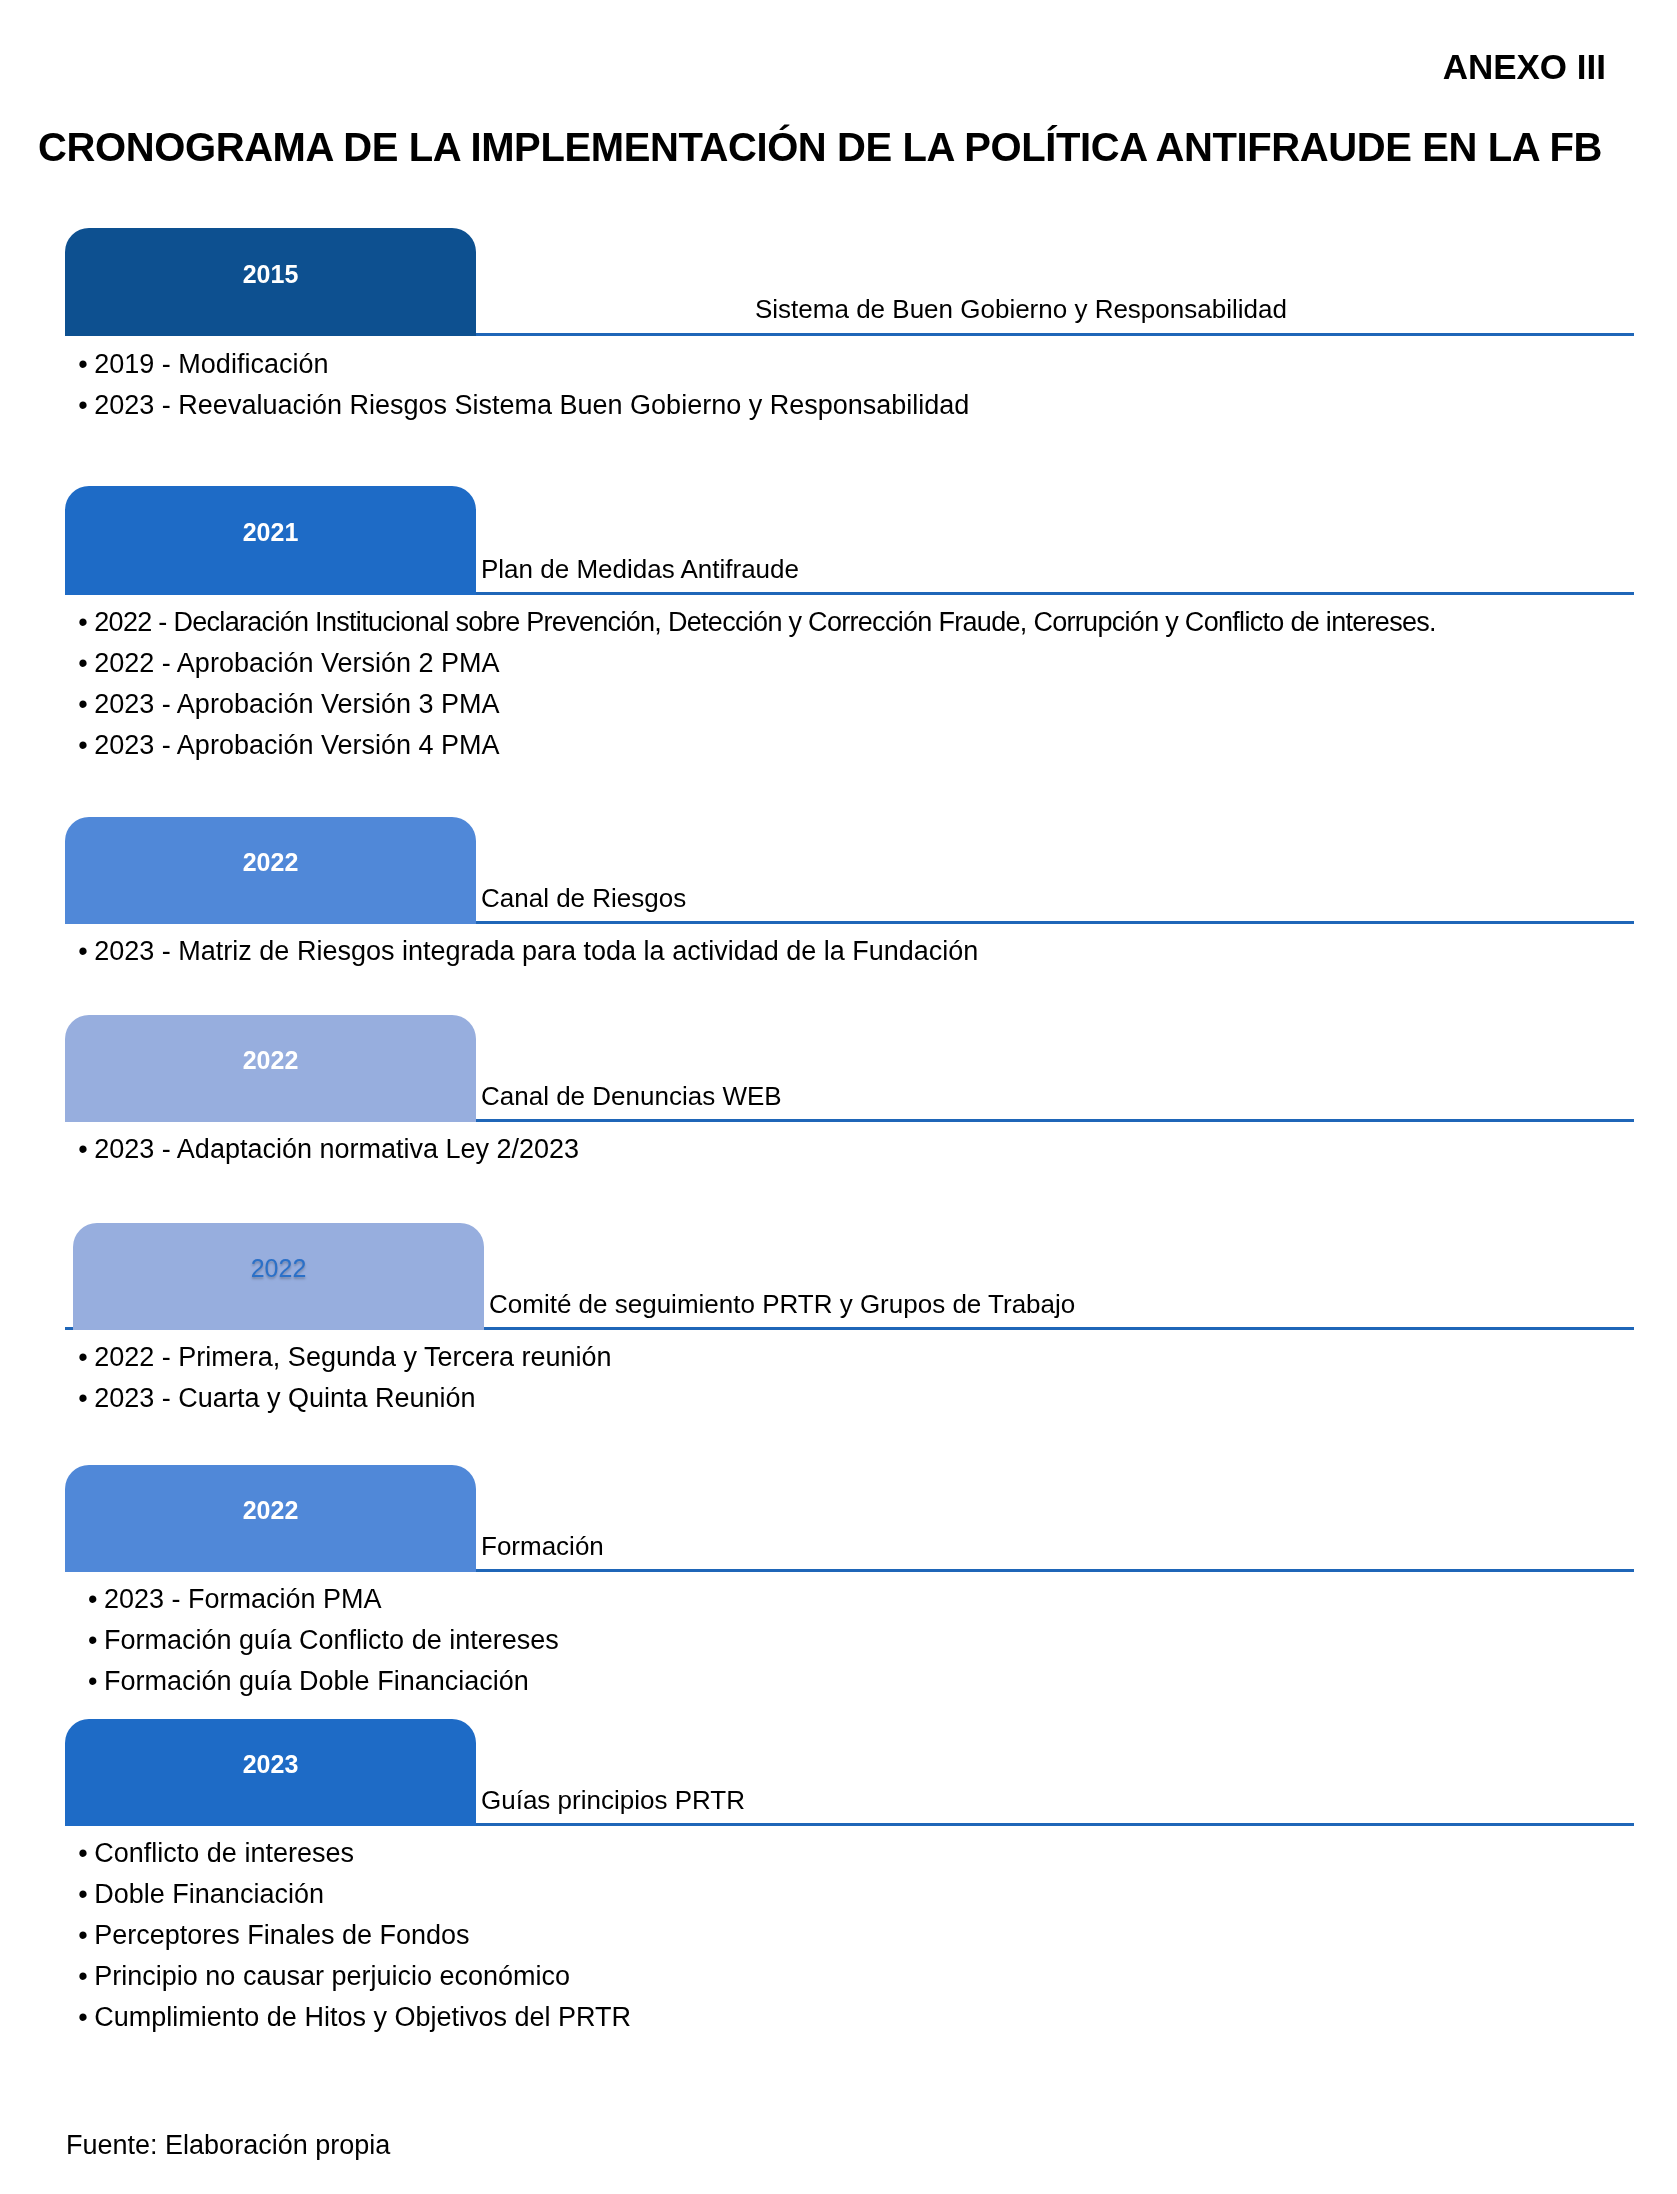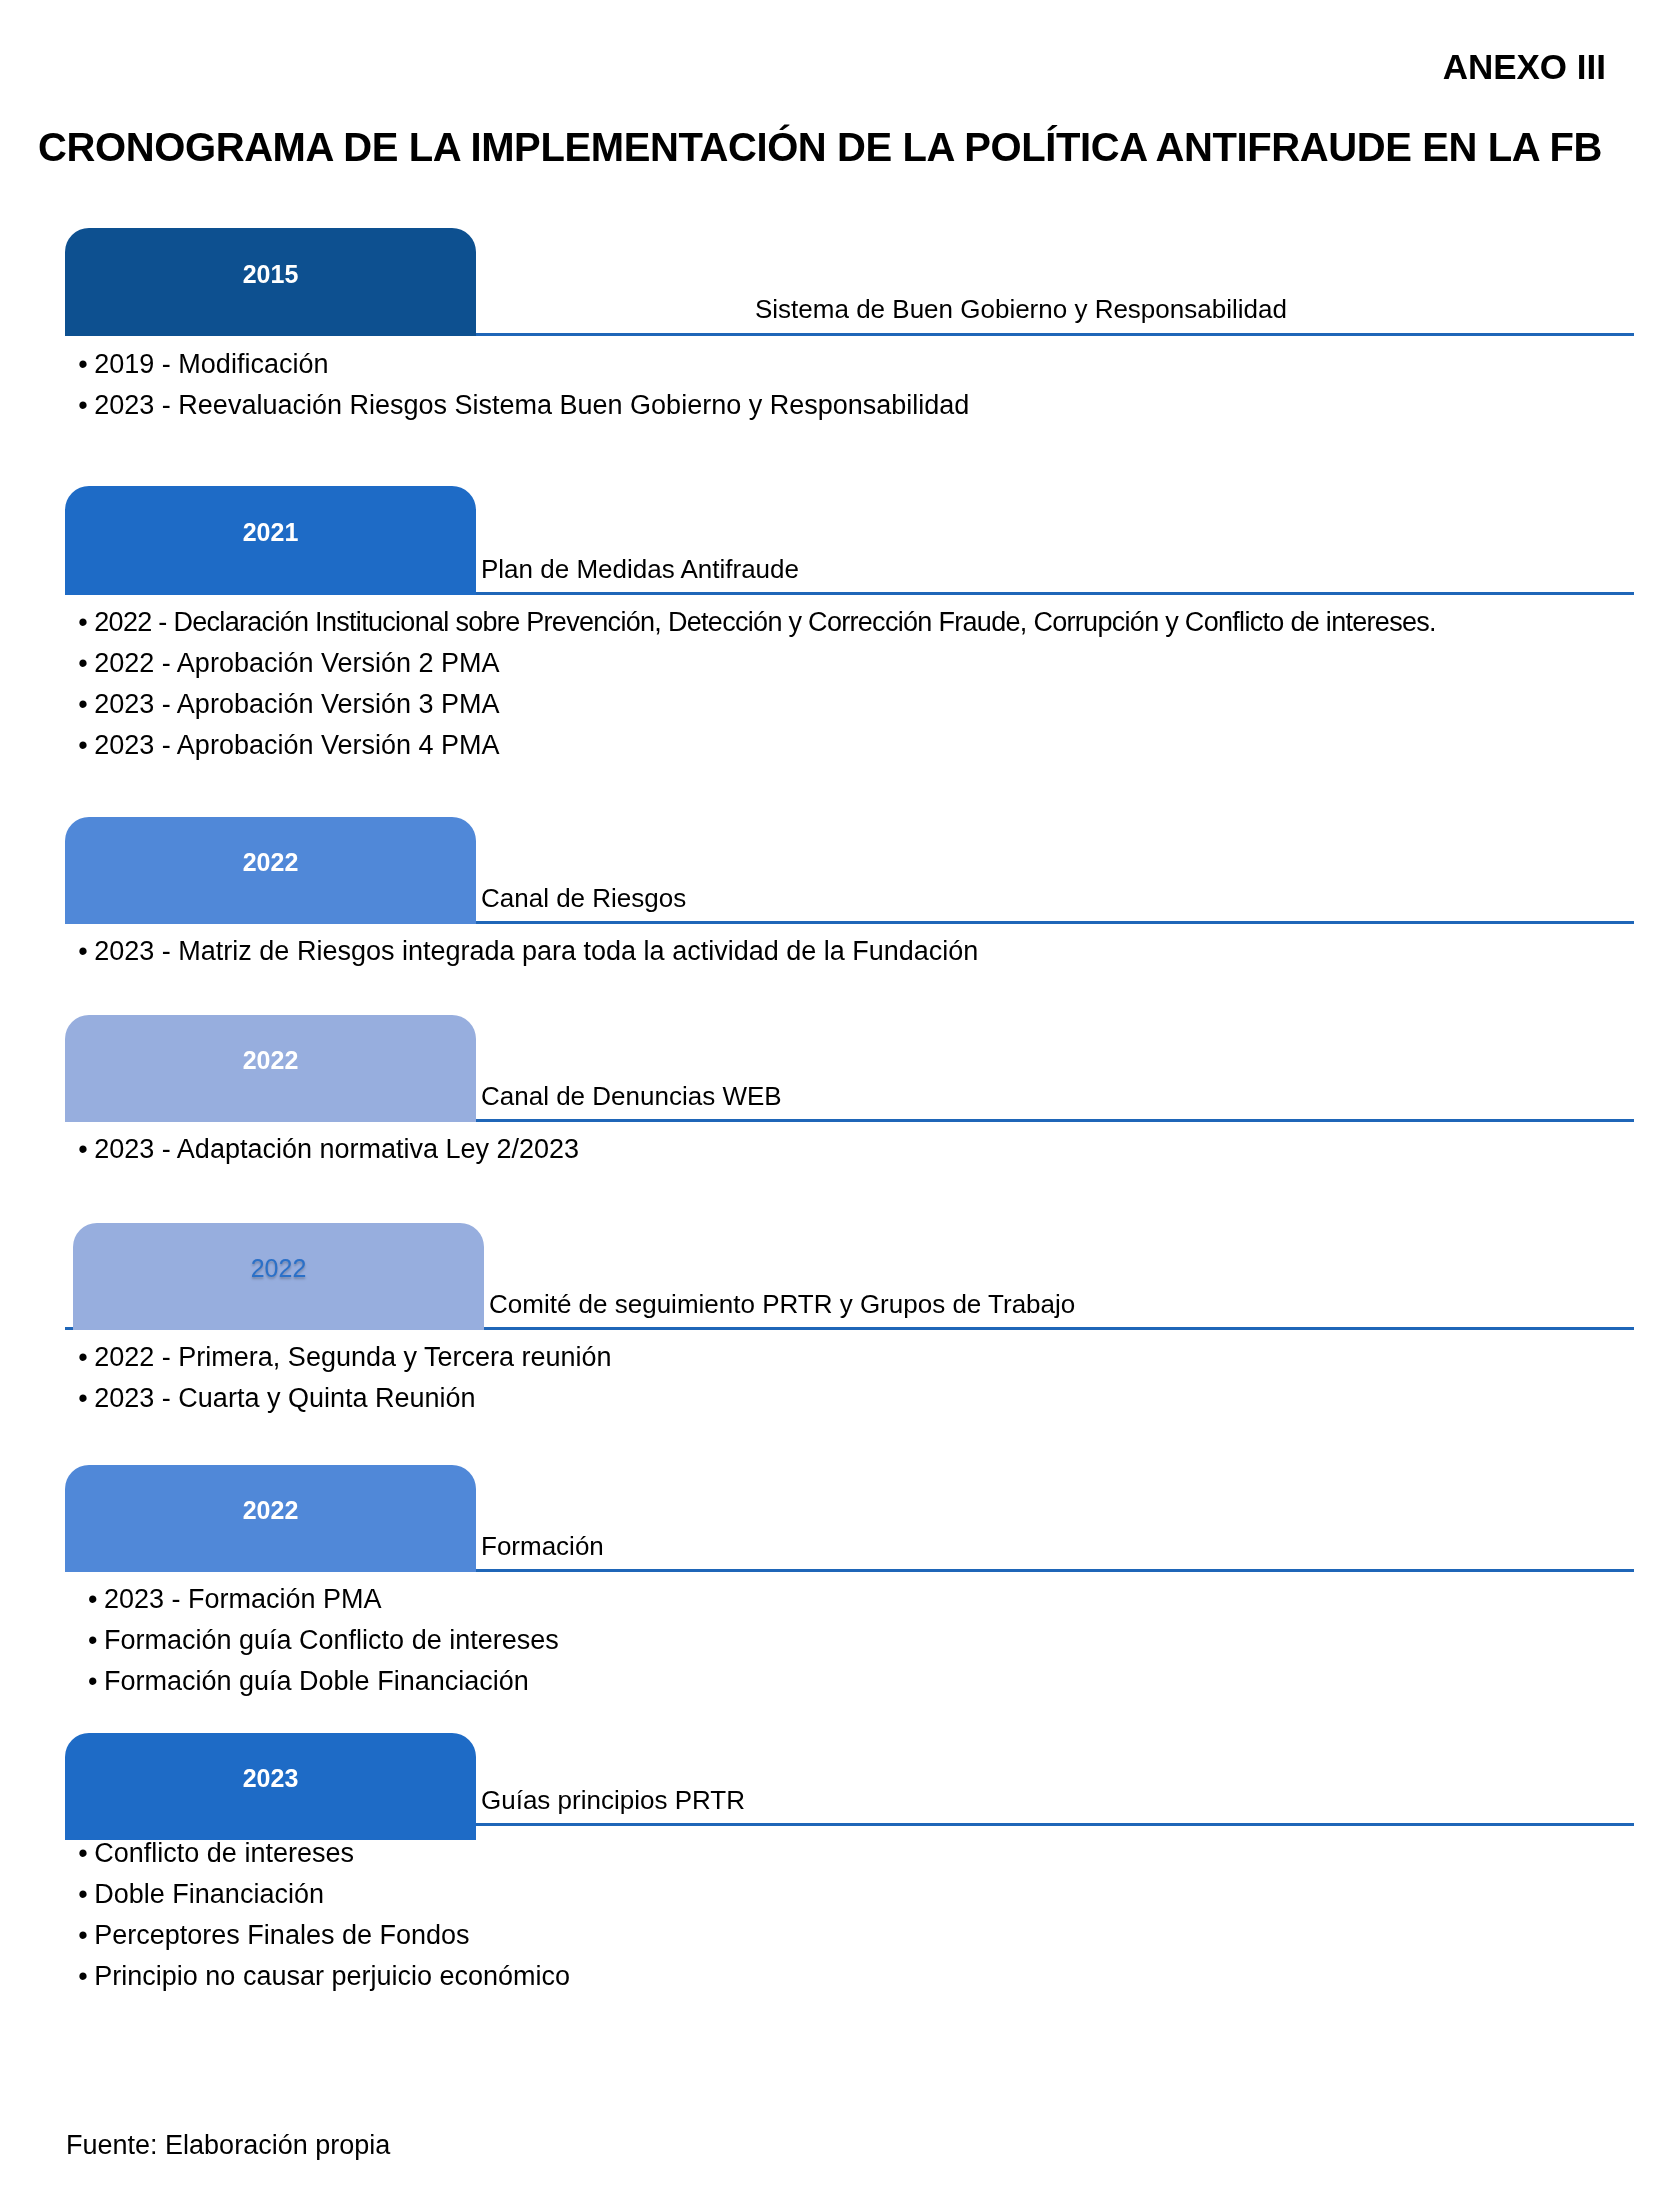--- a/index.html
+++ b/index.html
@@ -94,30 +94,31 @@
   <div class="rule" style="top:104px;"></div>
   <div class="heading" style="left:416px;top:66px;">Formación</div>
   <ul class="items" style="top:107px;left:16px;">
     <li><span class="dot">•</span><span>2023 - Formación PMA</span></li>
     <li><span class="dot">•</span><span>Formación guía Conflicto de intereses</span></li>
     <li><span class="dot">•</span><span>Formación guía Doble Financiación</span></li>
   </ul>
 </div>
 
 <div class="section" style="top:1719px;">
-  <div class="tab" style="top:0;height:107px;background:#1e6bc6;margin-top:14px;">
+  <div class="tab" style="top:0;height:107px;background:#1e6bc6;">
     <span>2023</span>
   </div>
   <div class="rule" style="top:104px;"></div>
   <div class="heading" style="left:416px;top:66px;">Guías principios PRTR</div>
   <ul class="items" style="top:107px;">
     <li><span class="dot">•</span><span>Conflicto de intereses</span></li>
     <li><span class="dot">•</span><span>Doble Financiación</span></li>
     <li><span class="dot">•</span><span>Perceptores Finales de Fondos</span></li>
     <li><span class="dot">•</span><span>Principio no causar perjuicio económico</span></li>
+    <li><span class="dot">•</span><span>Cumplimiento de Hitos y Objetivos del PRTR</span></li>
   </ul>
 </div>
 
 <div class="footer">
   <span>Fuente:</span>
   <span>Elaboración propia</span>
 </div>
 
 
 </body></html>

